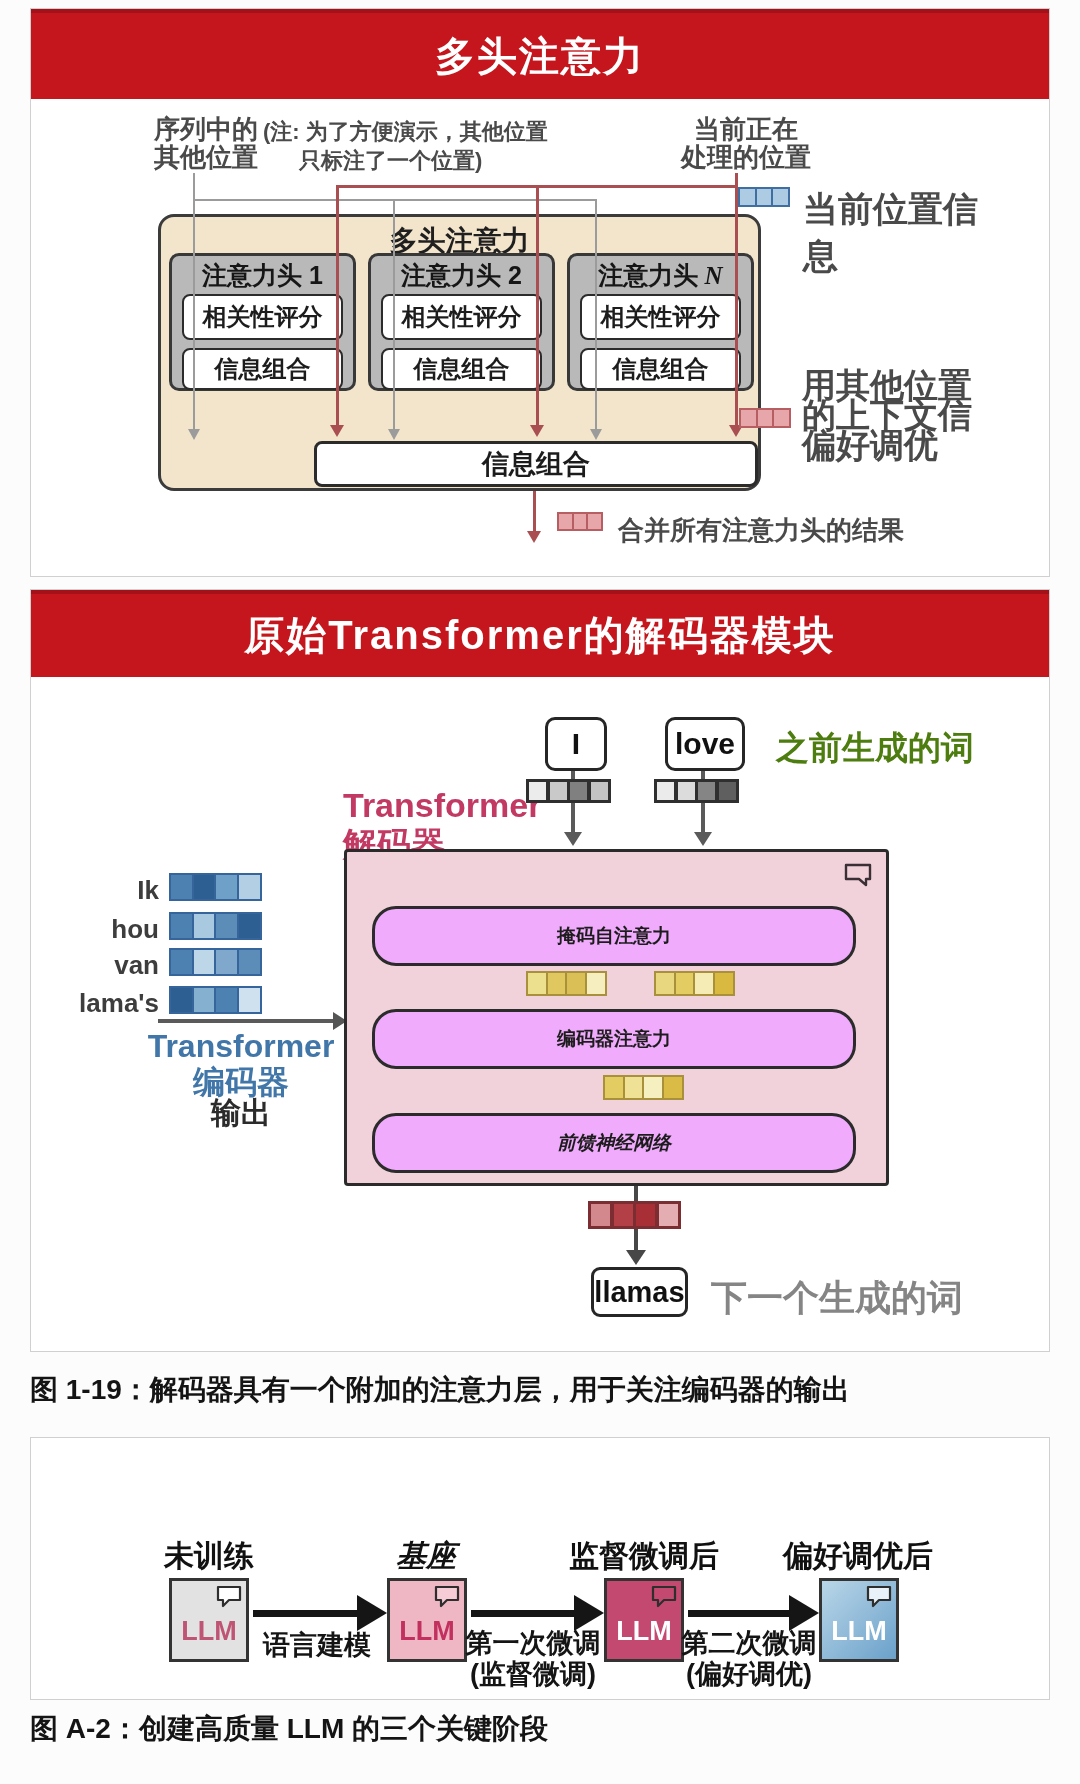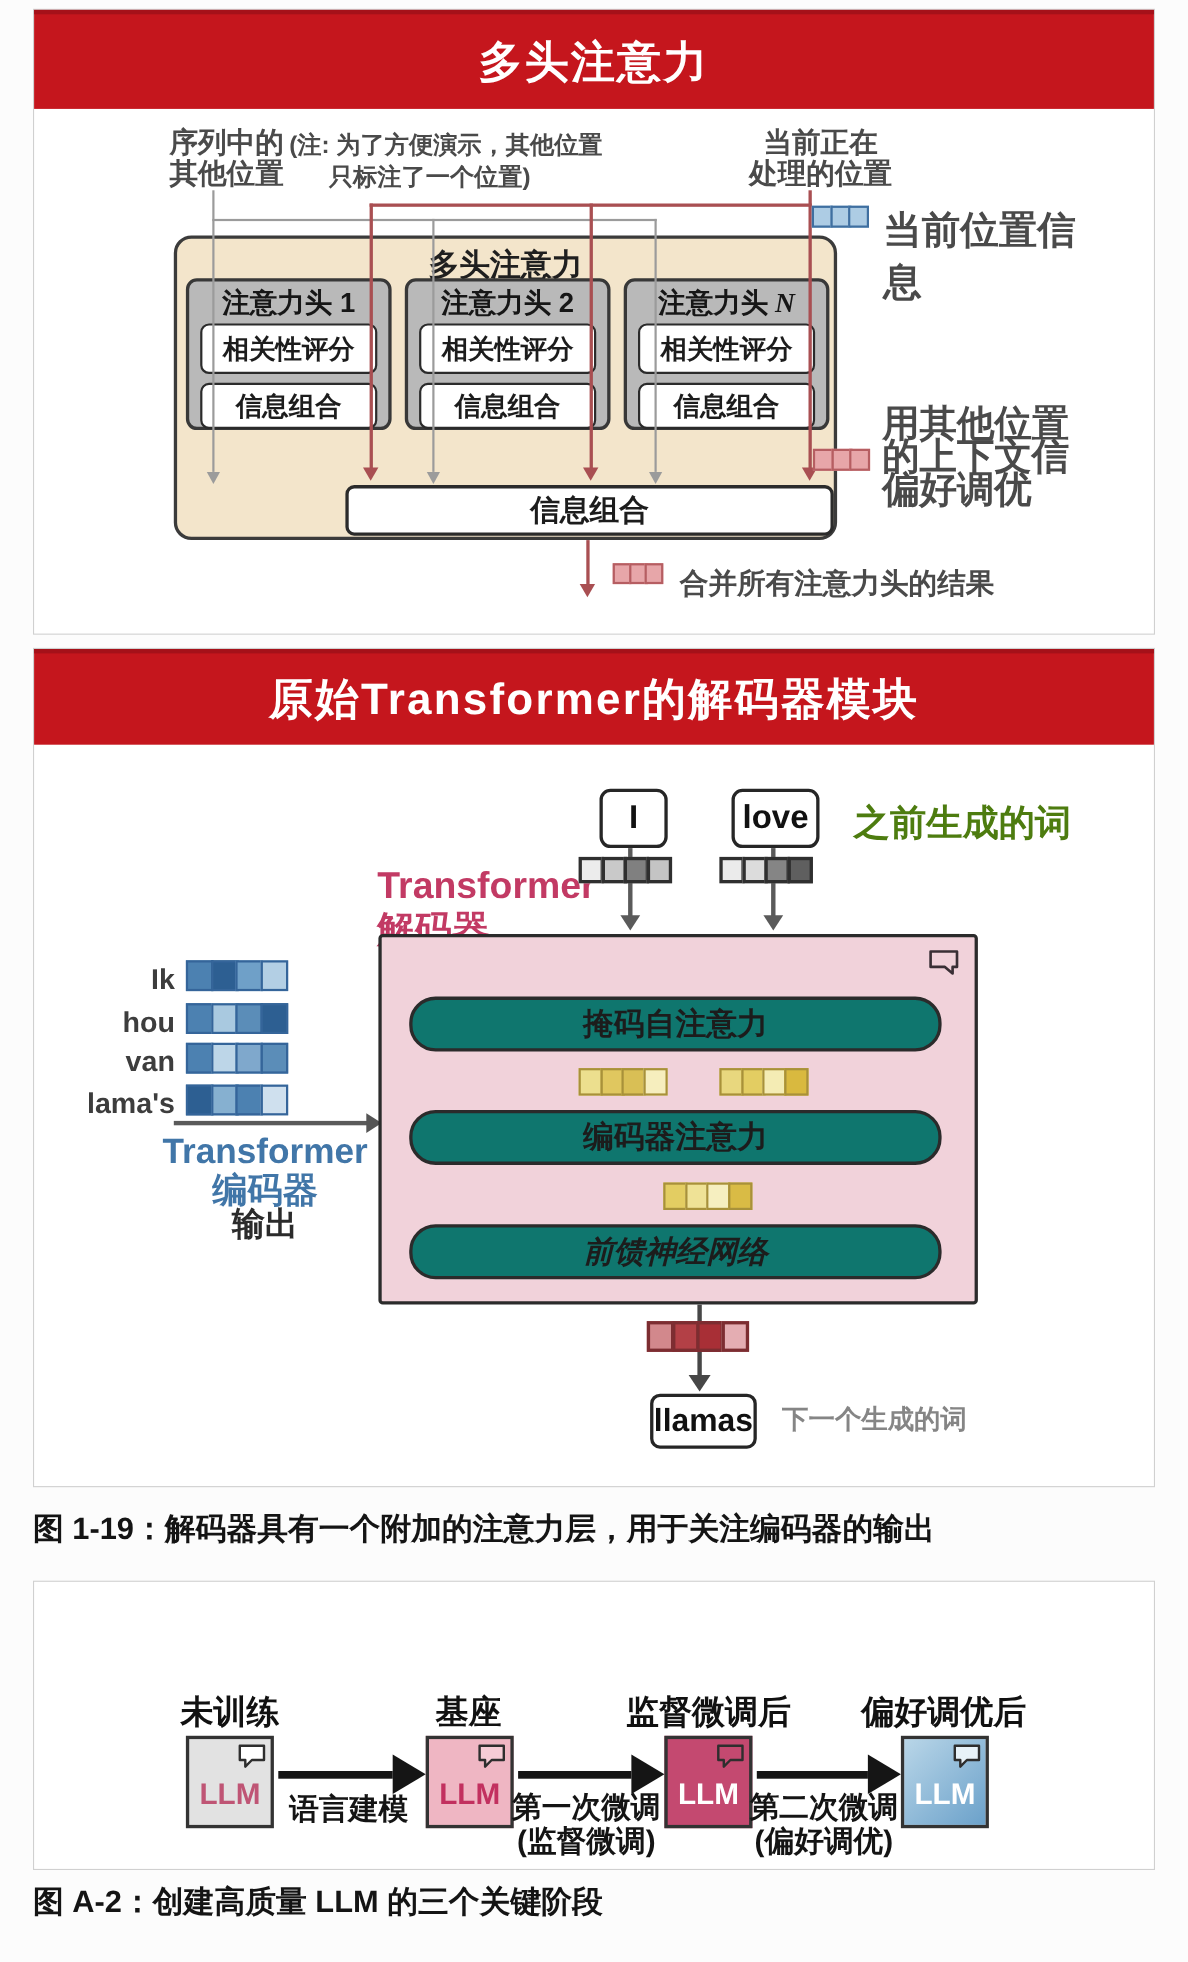--- a/index.html
+++ b/index.html
@@ -34,21 +34,21 @@
   .head .htitle { text-align:center; font-size:25px; font-weight:bold; color:#161616; margin-top:3px; }
   .head .it { font-style:italic; }
   .wbox { margin:0 10px; background:#fff; border:2.5px solid #2b2b2b; border-radius:8px; display:flex; align-items:center; justify-content:center; font-size:24px; font-weight:bold; color:#1c1c1c; }
   .combine-big { position:absolute; background:#fff; border:3px solid #2b2b2b; border-radius:8px; display:flex; align-items:center; justify-content:center; font-size:27px; font-weight:bold; color:#1c1c1c; z-index:5; }
   .z4 { z-index:4; }
   
   .wordbox { position:absolute; background:#fff; border:3px solid #262626; border-radius:10px; display:flex; align-items:center; justify-content:center; font-size:30px; font-weight:bold; color:#111; }
   .graytext { position:absolute; color:#4d7c0f; font-weight:600; }
   .crimson { position:absolute; color:var(--magenta_label,#c23a64); font-weight:bold; font-size:34px; }
   .pinkbox { position:absolute; background:var(--pink_box,#f1d2da); border:3px solid #2b2b2b; border-radius:4px; z-index:1; }
-  .block { position:absolute; left:341px; width:484px; height:50px; background:#0f766e; border:3px solid #2b2b2b; border-radius:24px; display:flex; align-items:center; justify-content:center; font-size:28px; font-weight:bold; color:#1c1c1c; z-index:3; }
+  .block { position:absolute; left:341px; width:484px; height:60px; background:#f0abfc; border:3px solid #2b2b2b; border-radius:24px; display:flex; align-items:center; justify-content:center; font-size:19px; font-weight:bold; color:#1c1c1c; z-index:3; }
   .enc-label { position:absolute; font-size:26px; font-weight:600; color:#3d3d3d; text-align:right; width:100px; }
   .bluetext { position:absolute; width:240px; text-align:center; font-weight:bold; color:var(--blue_label,#4176a8); font-size:32px; }
   
   .stage-label { position:absolute; width:220px; text-align:center; font-size:30px; font-weight:bold; color:#111; }
   .llmbox { position:absolute; width:80px; height:84px; border:3px solid #333; display:flex; align-items:flex-end; justify-content:center; padding-bottom:12px; font-size:27px; font-weight:bold; }
   .llmbox svg { position:absolute; top:3px; right:3px; }
   .s1 { background:#e2e2e2; color:#bf5575; }
   .s2 { background:#efb6c3; color:#c2305f; }
   .s3 { background:#c44970; color:#fff; }
   .s4 { background:linear-gradient(135deg,#b9d6e8,#6ba1ca); color:#fff; }
@@ -235,29 +235,29 @@
 
     <div class="line" style="left:603px; top:596px; width:4px; height:66px; background:#474747; z-index:4;"></div>
     <div class="ah-d2" style="left:595px; top:660px; z-index:4;"></div>
     <div class="strip cells-red" style="left:557px; top:611px;">
         <div class="cell" style="background: rgb(210, 136, 140);"></div>
         <div class="cell" style="background: rgb(179, 64, 70);"></div>
         <div class="cell" style="background: rgb(168, 47, 54);"></div>
         <div class="cell" style="background: rgb(228, 173, 178);"></div>
       </div>
     <div class="wordbox" style="left:560px; top:677px; width:97px; height:50px; border-width:3.5px; border-radius:9px; font-size:29px;">llamas</div>
-    <div class="graytext" style="left:680px; top:684px; font-size:24px; color:#858585;">下一个生成的词</div>
+    <div class="graytext" style="left:680px; top:684px; font-size:36px; color:#858585;">下一个生成的词</div>
   </section>
 
   <div class="caption" style="top:1371px;">图 1-19：解码器具有一个附加的注意力层，用于关注编码器的输出</div>
 
   <section class="panel" style="top:1437px; height:263px;">
 
     <div class="stage-label" style="left:68px; top:98px;">未训练</div>
-    <div class="stage-label" style="left:285px; top:98px;">基座</div>
+    <div class="stage-label" style="left:285px; top:98px;font-style:italic;">基座</div>
     <div class="stage-label" style="left:503px; top:98px;">监督微调后</div>
     <div class="stage-label" style="left:717px; top:98px;">偏好调优后</div>
 
     <div class="llmbox s1" style="left:138px; top:140px;">
       <svg width="28" height="24" viewBox="0 0 28 24">
           <path d="M3 3 H25 V16 H14 L8 22 V16 H3 Z" fill="#ffffff" stroke="#2e2e2e" stroke-width="2.2" stroke-linejoin="round"></path>
         </svg>
       <span>LLM</span>
     </div>
     <div class="llmbox s2" style="left:356px; top:140px;">

